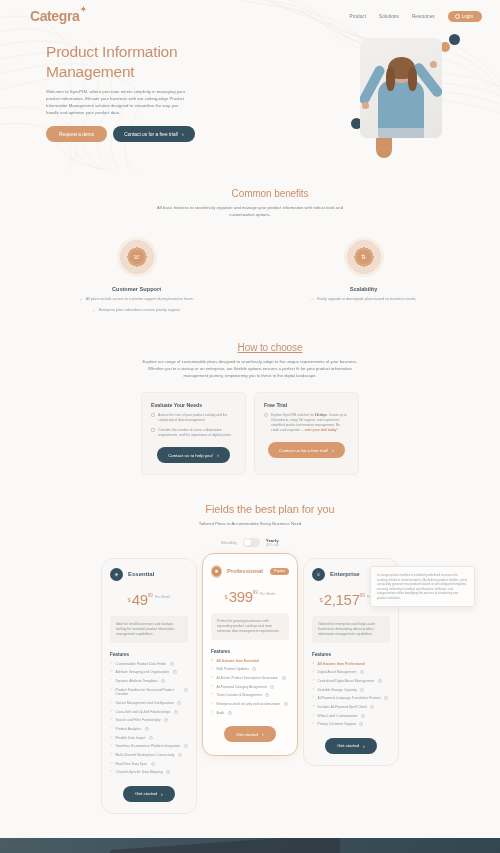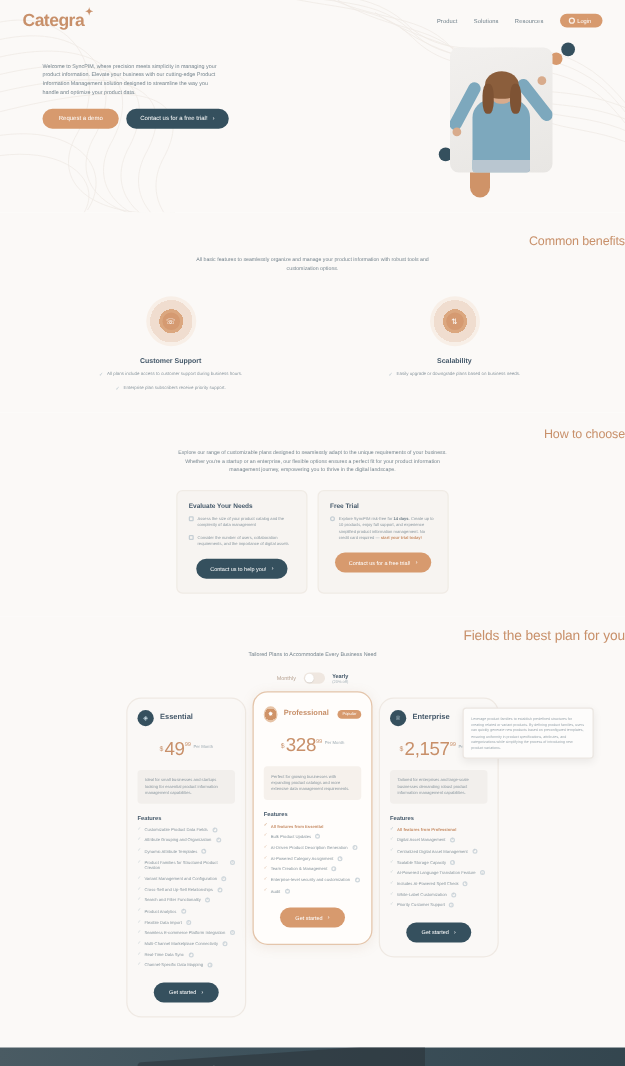--- a/index.html
+++ b/index.html
@@ -12,20 +12,21 @@
     overflow-x: hidden;
   }
   .page { width: 500px; position: relative; }
 
   
   .hero {
     position: relative;
     height: 170px;
     background: #fbf9f7;
     overflow: hidden;
+    padding-left: 12px;
   }
   .hero-lines { position: absolute; inset: 0; opacity: .55; }
   .nav {
     position: relative; z-index: 5;
     display: flex; align-items: center;
     padding: 8px 18px 0 18px;
   }
   .logo {
     font-size: 14px; font-weight: bold; color: #c8906a;
     letter-spacing: -0.4px; position: relative;
@@ -99,21 +100,21 @@
     border-radius: 6px; left: -11px; top: -16px; transform: rotate(28deg);
   }
   .p-arm-r {
     position: absolute; width: 10px; height: 40px; background: #7da8bd;
     border-radius: 6px; right: -9px; top: -20px; transform: rotate(-38deg);
   }
   .p-hand-l { position: absolute; width: 7px; height: 7px; border-radius: 50%; background:#d8ab8c; left:-16px; top: 22px;}
   .p-hand-r { position: absolute; width: 7px; height: 7px; border-radius: 50%; background:#d8ab8c; right:-13px; top:-19px;}
   .p-jeans { position: absolute; bottom: 0; left: 0; width: 46px; height: 10px; background: #b9c6d0; border-radius: 0 0 3px 3px;}
   .sec-title {
-    text-align: right; color: #c8906a; font-weight: normal;
+    text-align: center; color: #c8906a; font-weight: normal;
     letter-spacing: -0.1px;
     padding-left: 40px;
   }
   .sec-sub {
     text-align: center; font-size: 4.2px; line-height: 1.75; color: #76858e;
     margin: 5px auto 0;
   }
 
   
   .benefits { padding: 18px 0 16px; background: #fbf9f7; }
@@ -133,21 +134,21 @@
   }
   .benefit-name { font-size: 5.6px; font-weight: bold; color: #45596a; margin-top: 9px; }
   .benefit-li {
     display: flex; gap: 3px; justify-content: center; align-items: flex-start;
     font-size: 3.6px; color: #8a979f; margin-top: 5px; line-height: 1.5;
   }
   .check { color: #b9c6cd; font-size: 4px; }
 
   
   .howto { padding: 12px 0 18px; background: #fbf9f7; }
-  .howto .sec-title { font-size: 10px; }
+  .howto .sec-title { font-size: 10px; text-decoration: underline; }
   .howto .sec-sub { width: 215px; }
   .howto-cards {
     display: flex; justify-content: center; gap: 8px; margin-top: 12px;
   }
   .howto-card {
     width: 105px; background: #f7f4f1; border-radius: 5px;
     padding: 9px 9px 11px; border: .4px solid #f0ebe5;
   }
   .howto-h { font-size: 5.2px; font-weight: bold; color: #45596a; }
   .howto-li {
@@ -301,20 +302,21 @@
         <a href="#">Solutions</a>
         <a href="#">Resources</a>
         <div class="login-btn">
           <span class="circ"></span>
           <span>Login</span>
         </div>
       </nav>
     </div>
 
     <div class="hero-body">
+      <h1 class="hero-title">Product Information Management</h1>
       <p class="hero-sub">Welcome to SyncPIM, where precision meets simplicity in managing your product information. Elevate your business with our cutting-edge Product Information Management solution designed to streamline the way you handle and optimize your product data.</p>
       <div class="hero-btns">
         <button class="btn btn-tan">
           <span>Request a demo</span>
         </button>
         <button class="btn btn-dark">
           <span>Contact us for a free trial!</span>
           <span class="arrow">›</span>
         </button>
       </div>
@@ -524,21 +526,21 @@
       </div>
 
       <div class="plan featured">
         <div class="plan-head">
           <div class="plan-badge-circle">✸</div>
           <div class="plan-name">Professional</div>
           <div class="tag">Popular</div>
         </div>
         <div class="price-row">
           <span class="cur">$</span>
-          <span class="amount">328</span>
+          <span class="amount">399</span>
           <span class="cents">99</span>
           <span class="per">Per Month</span>
         </div>
         <div class="plan-desc">Perfect for growing businesses with expanding product catalogs and more extensive data management requirements.</div>
         <div class="feat-title">Features</div>
         <div>
           <div class="feat-li bold">
               <span class="chk">✓</span>
               <span>All features from Essential</span>
             </div>

